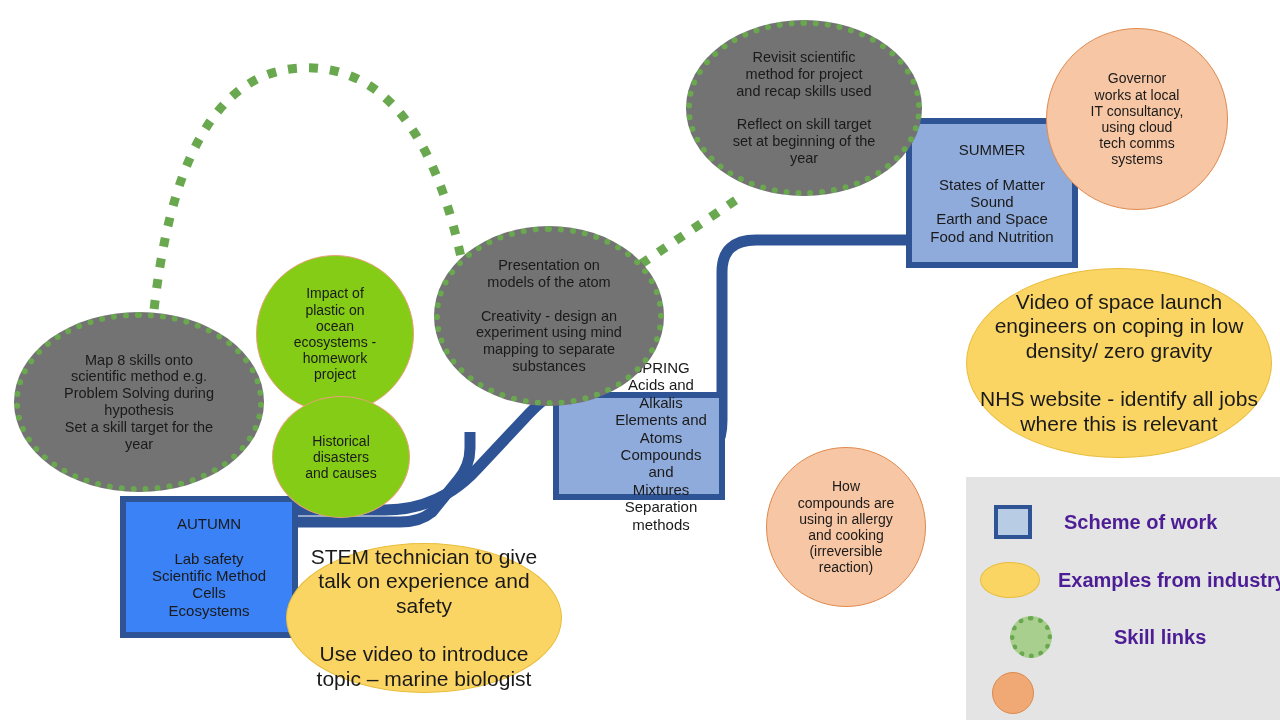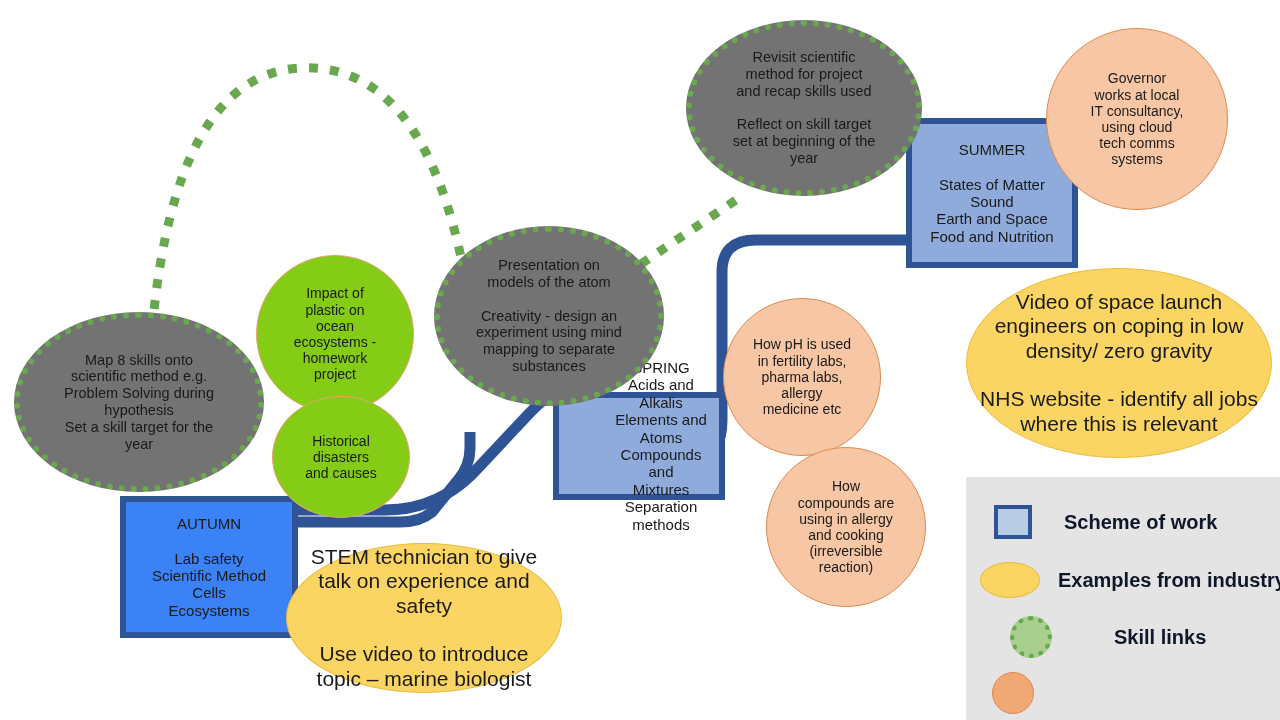--- a/index.html
+++ b/index.html
@@ -46,21 +46,21 @@
   }
   .context.pale{background:#84cc16;border-color:#e8a277;}
 
   
   #legend{
     position:absolute;left:966px;top:477px;width:314px;height:243px;
     background:#e4e4e4;
   }
   .leg-row{position:absolute;display:flex;align-items:center;}
   .leg-label{
-    font-weight:bold;font-size:20px;color:#0f172a;white-space:nowrap;
+    font-weight:bold;font-size:20px;color:#4c1d95;white-space:nowrap;
     margin-left:18px;
   }
   .sw-box{width:38px;height:34px;background:#b8cce4;border:4px solid #2e5496;box-sizing:border-box;}
   .sw-ell{width:60px;height:36px;border-radius:50%;background:#fbd563;border:1px solid #e8bd3c;box-sizing:border-box;}
   .sw-skill{width:42px;height:42px;border-radius:50%;background:#a9cf8f;border:5px dotted #6aa84f;box-sizing:border-box;}
   .sw-ctx{width:42px;height:42px;border-radius:50%;background:#f0a875;border:1px solid #dd8a4d;box-sizing:border-box;}
   .sw-wrap{width:66px;display:flex;align-items:center;justify-content:center;}
 </style>
 </head>
 <body>
@@ -117,27 +117,20 @@
 homework
 project</span>
   </div>
 
   <div class="node ell context pale" style="left:272px;top:396px;width:138px;height:122px;">
     <span class="txt">Historical
 disasters
 and causes</span>
   </div>
 
-  <div class="node ell context" style="left:723px;top:298px;width:158px;height:158px;">
-    <span class="txt">How pH is used
-in fertility labs,
-pharma  labs,
-allergy
-medicine etc</span>
-  </div>
 
   <div class="node ell context" style="left:766px;top:447px;width:160px;height:160px;">
     <span class="txt">How
 compounds  are
 using in allergy
 and cooking
 (irreversible
 reaction)</span>
   </div>
 

